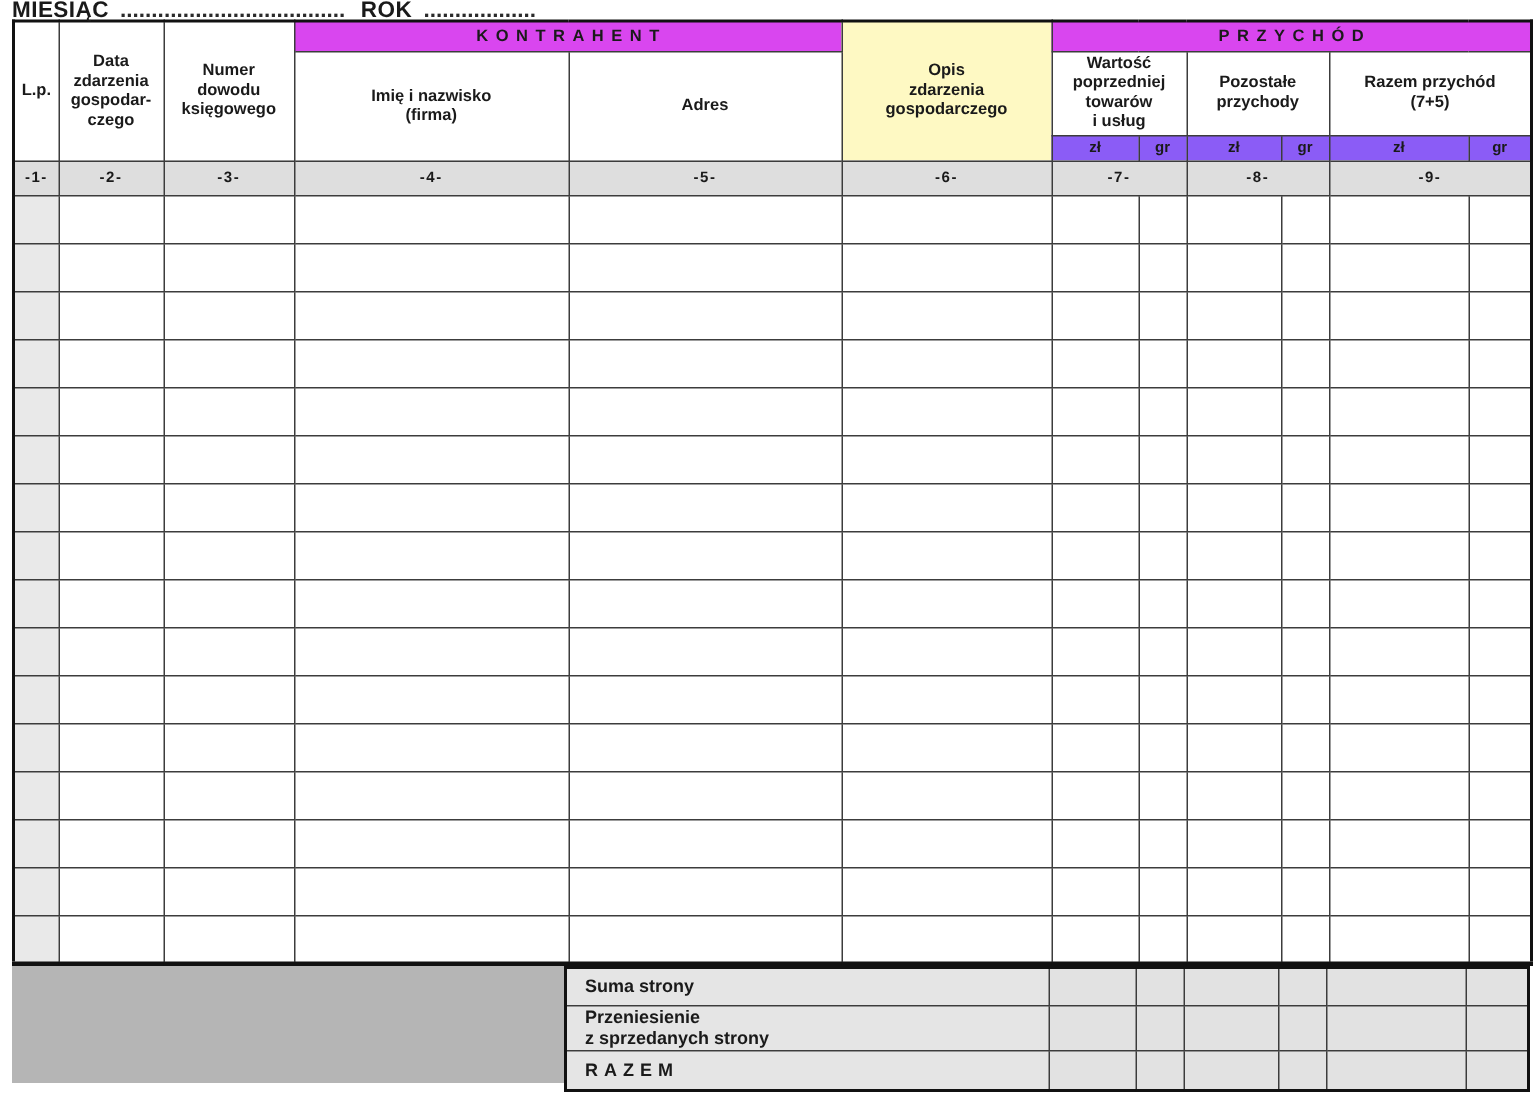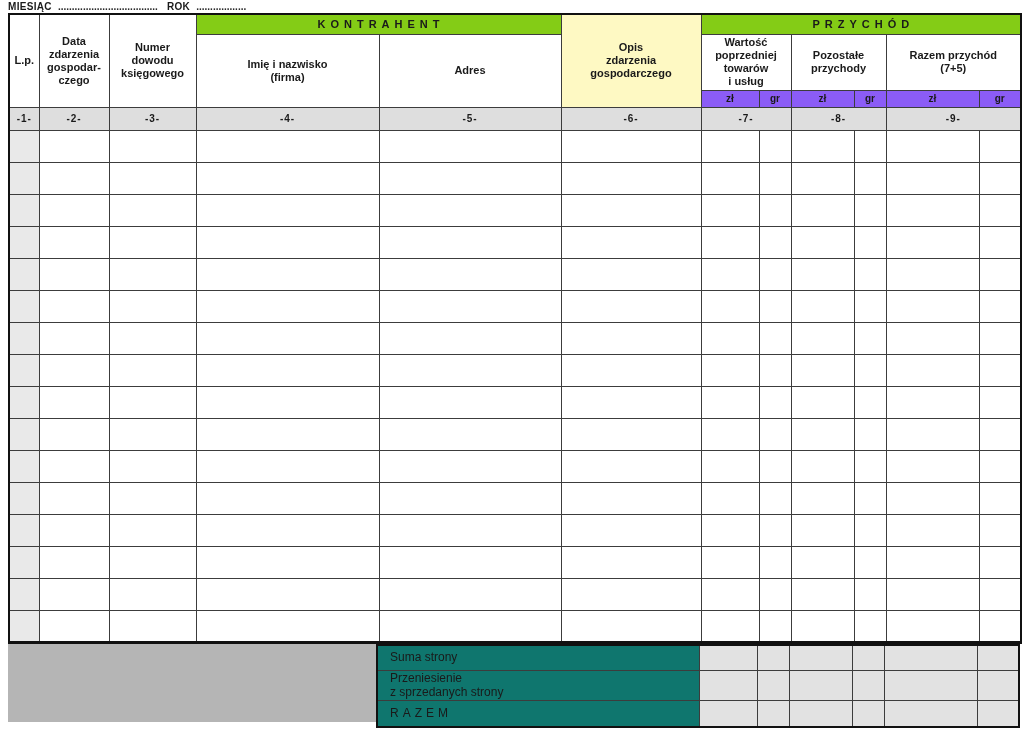--- a/index.html
+++ b/index.html
@@ -8,36 +8,36 @@
     width: 1024px; height: 734px;
     font-family: "Liberation Sans", "DejaVu Sans", sans-serif;
     color: #1a1a1a;
     overflow: hidden;
   }
   .sheet { width: 1024px; height: 734px; padding: 1px 4px 0 8px; }
 
   
   .top-line {
     height: 12px; line-height: 11px;
-    font-size: 10px; font-weight: bold; letter-spacing: .3px;
+    font-size: 15px; font-weight: bold; letter-spacing: .3px;
     white-space: nowrap;
   }
   .top-line .dots { font-weight: bold; letter-spacing: 0; margin: 0 6px 0 3px; color: #2a2a2a; }
 
   
   table { border-collapse: collapse; table-layout: fixed; }
   table.main { width: 1012px; border: 2px solid #111; border-bottom: 3px solid #111; }
   table.main th, table.main td { border: 1px solid #3c3c3c; padding: 0; }
 
   th { font-weight: bold; text-align: center; vertical-align: middle; }
   .pre { white-space: pre-line; }
 
   tr.r-band { height: 20px; }
   tr.r-band th.band {
-    background: #84cc16; font-size: 11px; letter-spacing: 5px;
+    background: #d946ef; font-size: 11px; letter-spacing: 5px;
     padding-left: 5px;
   }
   tr.r-labels { height: 56px; }
   th.hc { font-size: 11px; line-height: 1.18; background: #ffffff; }
   th.gray { background: #fef9c3; }
   tr.r-units { height: 17px; }
   tr.r-units th { font-size: 10px; background: #8b5cf6; font-weight: bold; }
   tr.r-nums { height: 23px; }
   tr.r-nums th { font-size: 10px; background: #dedede; letter-spacing: 1px; }
 
@@ -50,21 +50,21 @@
   .void {
     width: 370px; background: #b5b5b5;
     margin-bottom: 6px;
   }
   table.footer { width: 642px; border: 2px solid #111; border-top-width: 2px; }
   table.footer td { border: 1px solid #3c3c3c; }
   table.footer tr.f1 { height: 26px; }
   table.footer tr.f2 { height: 30px; }
   table.footer tr.f3 { height: 26px; }
   td.flabel {
-    background: #0f766e; font-weight: normal; font-size: 12px;
+    background: #e5e5e5; font-weight: bold; font-size: 12px;
     padding-left: 12px; line-height: 1.12; vertical-align: middle;
   }
   td.flabel.spaced { letter-spacing: 4px; }
   td.fcell { background: #e2e2e2; }
 </style>
 </head>
 <body>
 
 <div class="sheet">
 

